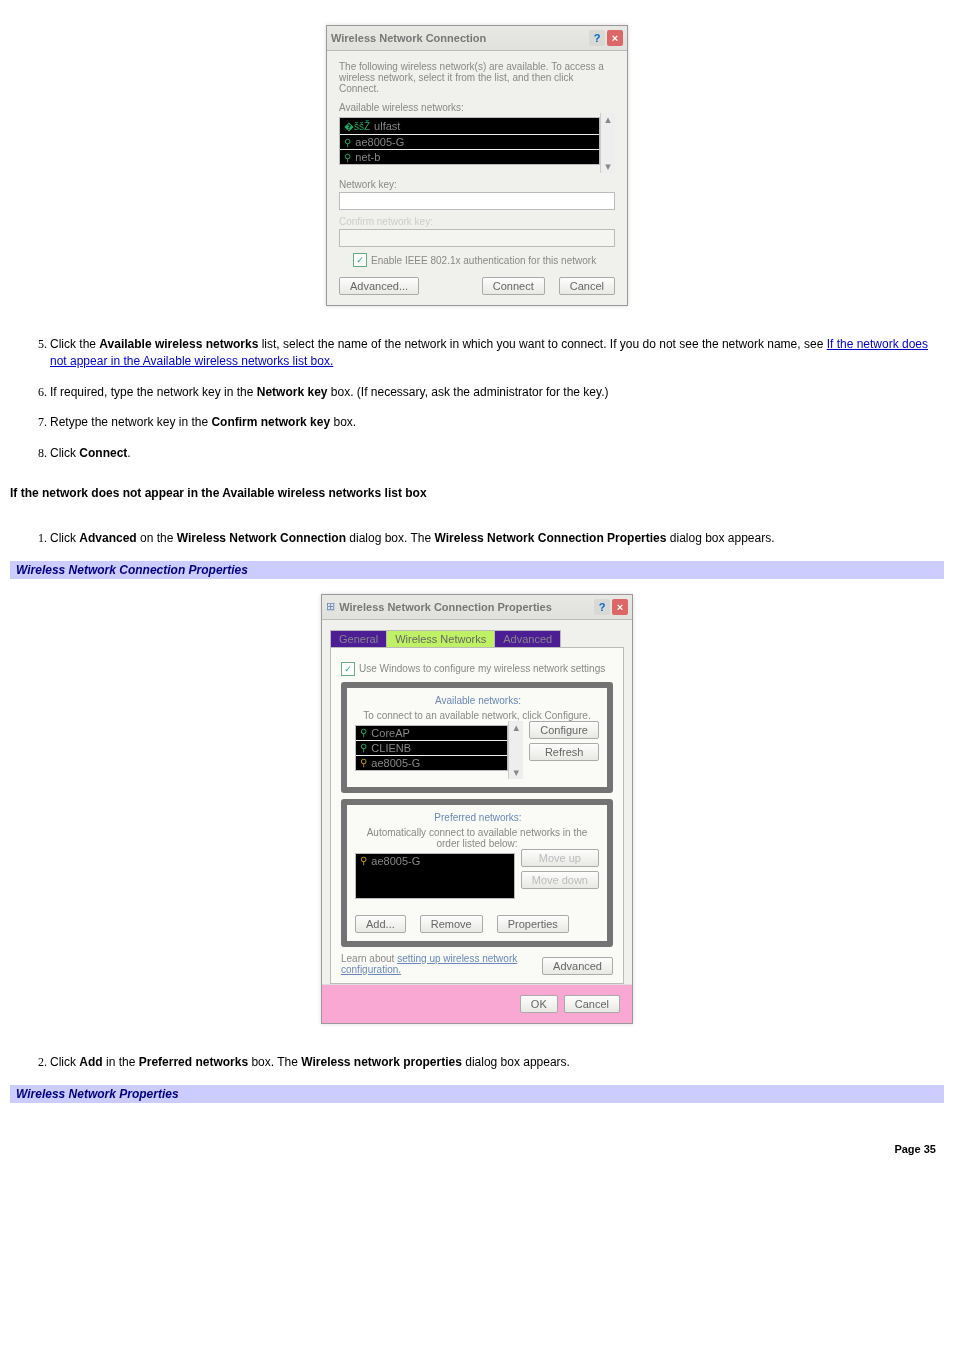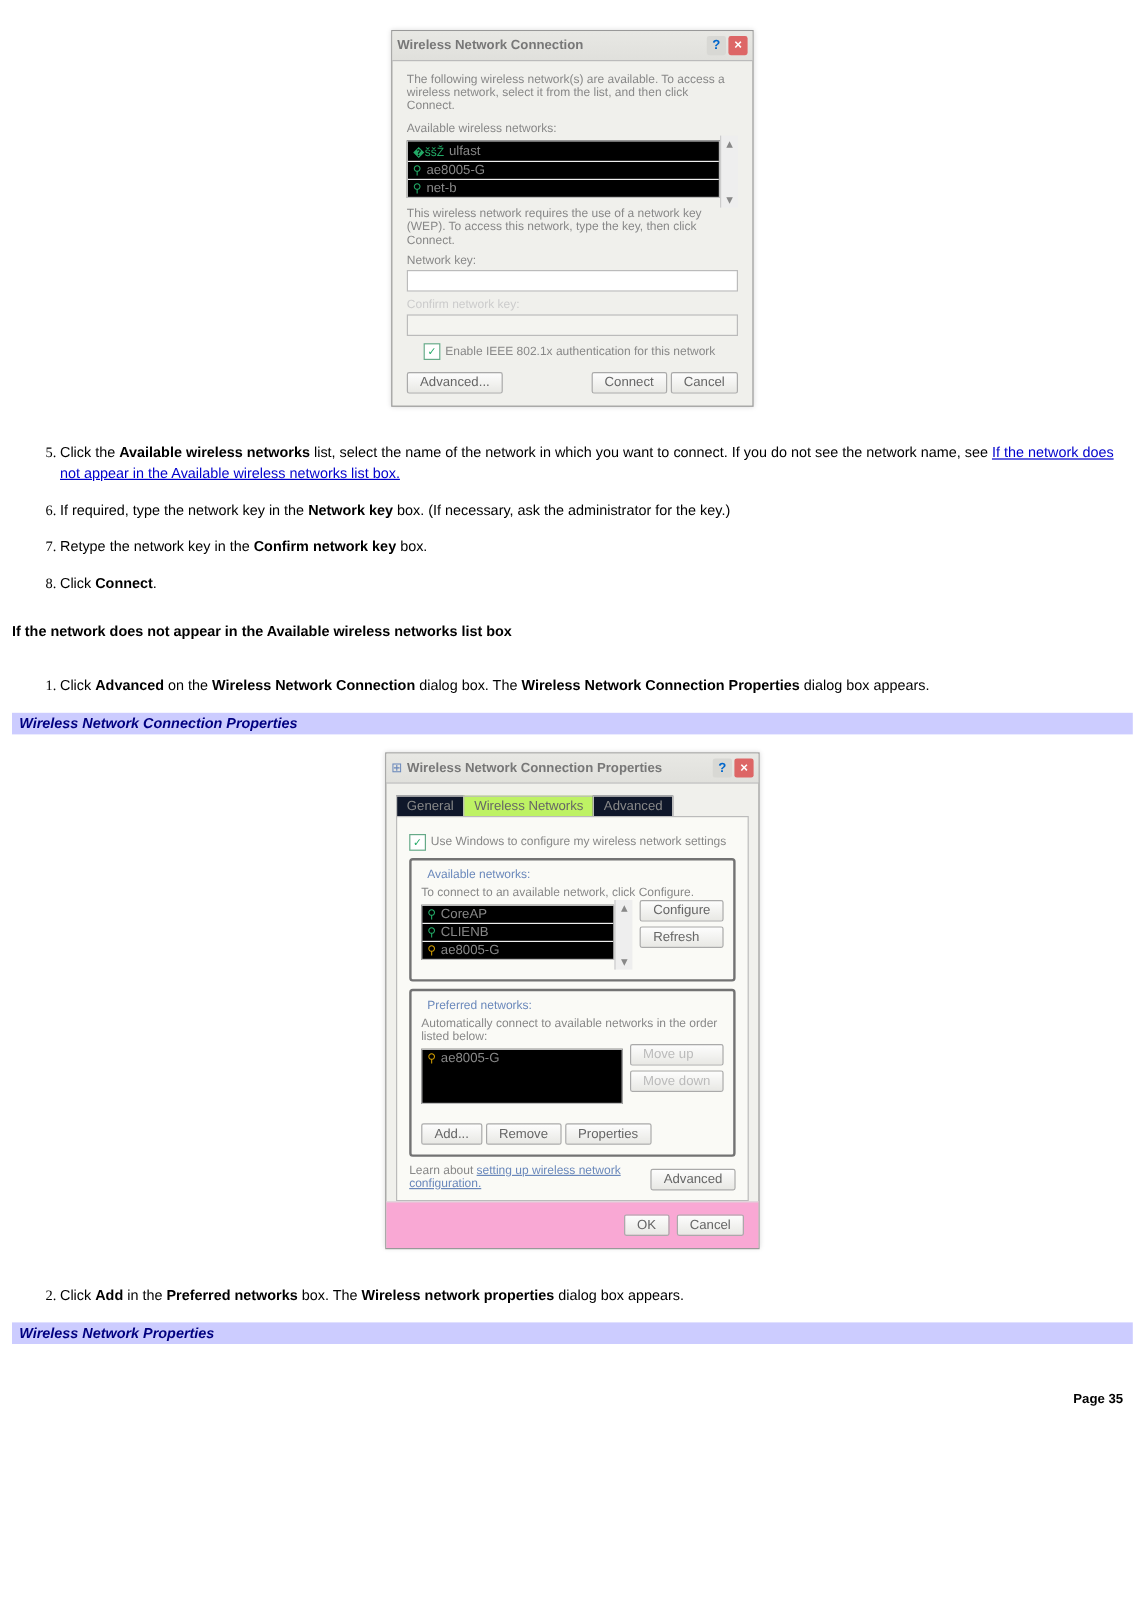--- a/index.html
+++ b/index.html
@@ -82,21 +82,21 @@
   .chkrow { display: flex; align-items: center; gap: 4px; margin: 6px 0 6px 14px; }
   .chkbox {
     width: 12px; height: 12px;
     border: 1px solid #6a8;
     background: #fff;
     display: inline-flex;
     align-items: center; justify-content: center;
     color: #2a6;
     font-size: 9px;
   }
-  .btnrow { display: flex; gap: 3px; margin-top: 8px; }
+  .btnrow { display: flex; gap: 14px; margin-top: 8px; }
   .btn {
     border: 1px solid #aaa;
     background: linear-gradient(#fdfdfd,#e8e8e4);
     padding: 2px 10px;
     border-radius: 2px;
     color: #666;
     font-size: 11px;
   }
   .btn.disabled { color: #bbb; }
   .section-band {
@@ -135,35 +135,36 @@
     margin-top: 40px;
     padding-right: 8px;
   }
   
   .tabs { display: flex; margin-top: 4px; }
   .tab {
     padding: 2px 8px;
     font-size: 11px;
     border: 1px solid #bbb;
     border-bottom: none;
-    background: #0f172a;
+    background: #4c1d95;
     margin-right: -1px;
     color: #888;
   }
   .tab.active { background: #bef264; color: #666; }
   .tabpanel {
     border: 1px solid #bbb;
     background: #fafaf6;
     padding: 8px 10px;
   }
   .fieldset {
-    border: 2px solid #737373;
+    border: 6px solid #737373;
     border-radius: 3px;
     padding: 6px 8px 8px 8px;
     margin: 6px 0;
+    text-align: center;
   }
   .legend {
     color: #6a88bb;
     font-size: 10px;
     margin: -12px 0 4px 2px;
     background: #fafaf6;
     display: inline-block;
     padding: 0 3px;
   }
   .side-btns { display: flex; flex-direction: column; gap: 4px; margin-left: 6px; }
@@ -196,21 +197,20 @@
         <div class="lb-row">
             <span class="ant">⚲</span>
             <span>net-b</span>
           </div>
       </div>
       <div class="scroll-hint">
           <span>▴</span>
           <span>▾</span>
         </div>
     </div>
-    <div class="small">This wireless network requires the use of a network key (WEP). To access this network, type the key, then click Connect.</div>
     <div class="small field-label">Network key:</div>
     <div class="txtfield"></div>
     <div class="small field-label" style="color:#ccc">Confirm network key:</div>
     <div class="txtfield disabled"></div>
     <div class="chkrow">
       <span class="chkbox">✓</span>
       <span class="small">Enable IEEE 802.1x authentication for this network</span>
     </div>
     <div class="btnrow" style="margin-top:10px">
       <span class="btn">Advanced...</span>

